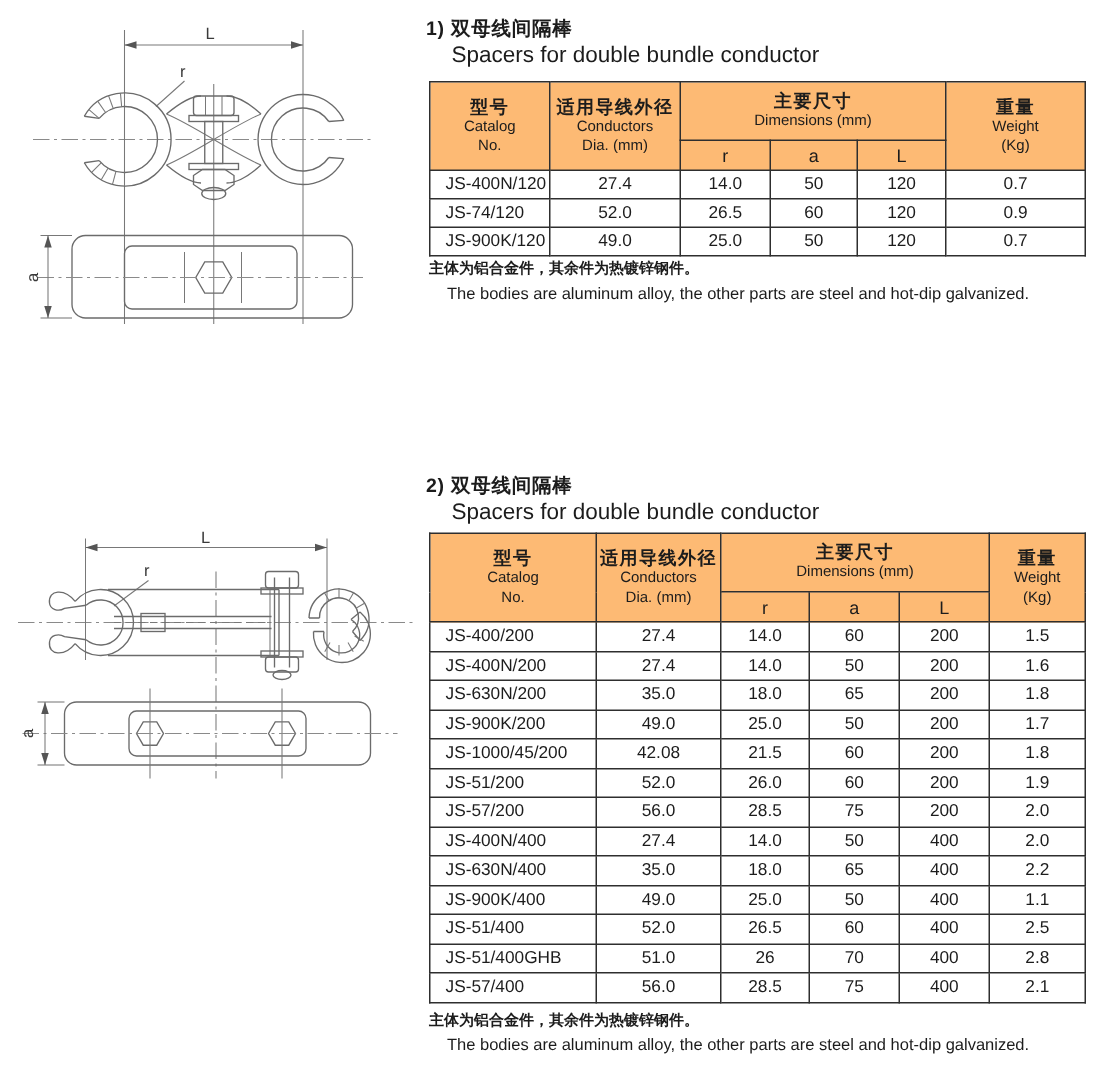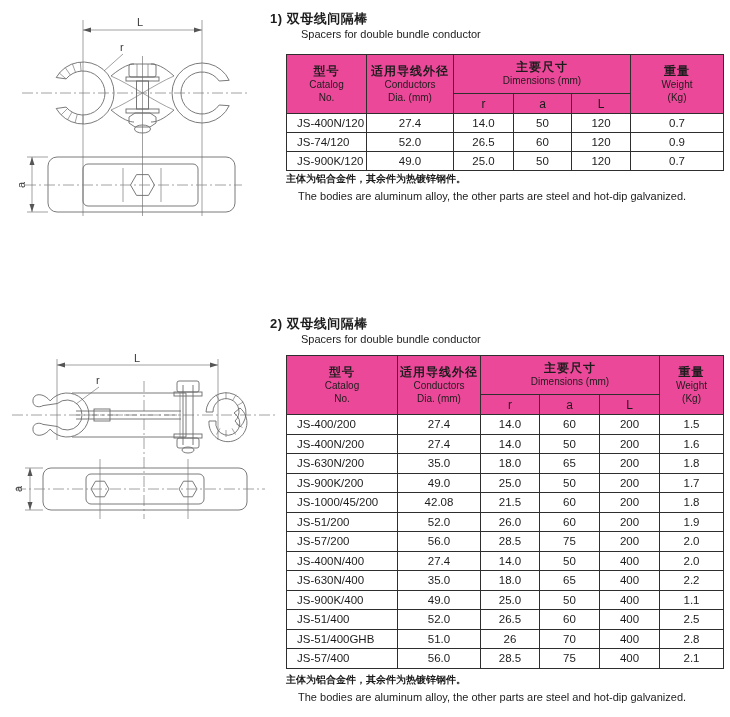--- a/index.html
+++ b/index.html
@@ -1,24 +1,24 @@
 <!DOCTYPE html>
 <html><head>
 <meta charset="utf-8">
 <style>
   html,body { margin:0; padding:0; background:#ffffff; }
   body { width:730px; height:717px; font-family:"Liberation Sans", sans-serif; color:#1c1c1c; }
   #canvas { position:relative; width:730px; height:717px; background:#ffffff; overflow:hidden; }
 
-  .sec-title { position:absolute; left:270px; font-size:13px; font-weight:bold; white-space:nowrap; letter-spacing:0.5px; }
-  .sec-sub   { position:absolute; left:301px; font-size:11px; font-weight:normal; white-space:nowrap; }
+  .sec-title { position:absolute; left:284px; font-size:13px; font-weight:bold; white-space:nowrap; letter-spacing:0.5px; }
+  .sec-sub   { position:absolute; left:301px; font-size:15px; font-weight:normal; white-space:nowrap; }
 
   table.spec { border-collapse:collapse; table-layout:fixed; position:absolute; background:#ffffff; border:1.5px solid #2e2e2e; }
   .spec th, .spec td { border:1px solid #2e2e2e; text-align:center; vertical-align:middle; padding:0; }
-  .spec thead th { background:#ec4899; font-weight:normal; }
+  .spec thead th { background:#fdba74; font-weight:normal; }
   .hz { display:block; font-size:12px; font-weight:bold; line-height:15px; letter-spacing:1px; }
   .he { display:block; font-size:10px; line-height:12.5px; letter-spacing:0; }
   .hsub { font-size:12px; font-weight:normal; }
   #t1 thead tr.r1 { height:39px; }
   #t1 thead tr.r2 { height:20px; }
   #t2 thead tr.r1 { height:39px; }
   #t2 thead tr.r2 { height:20px; }
   #t1 tbody tr { height:19px;margin-top:43px; }
   #t2 tbody tr { height:19.5px; }
   .spec tbody td { font-size:11.5px; }

